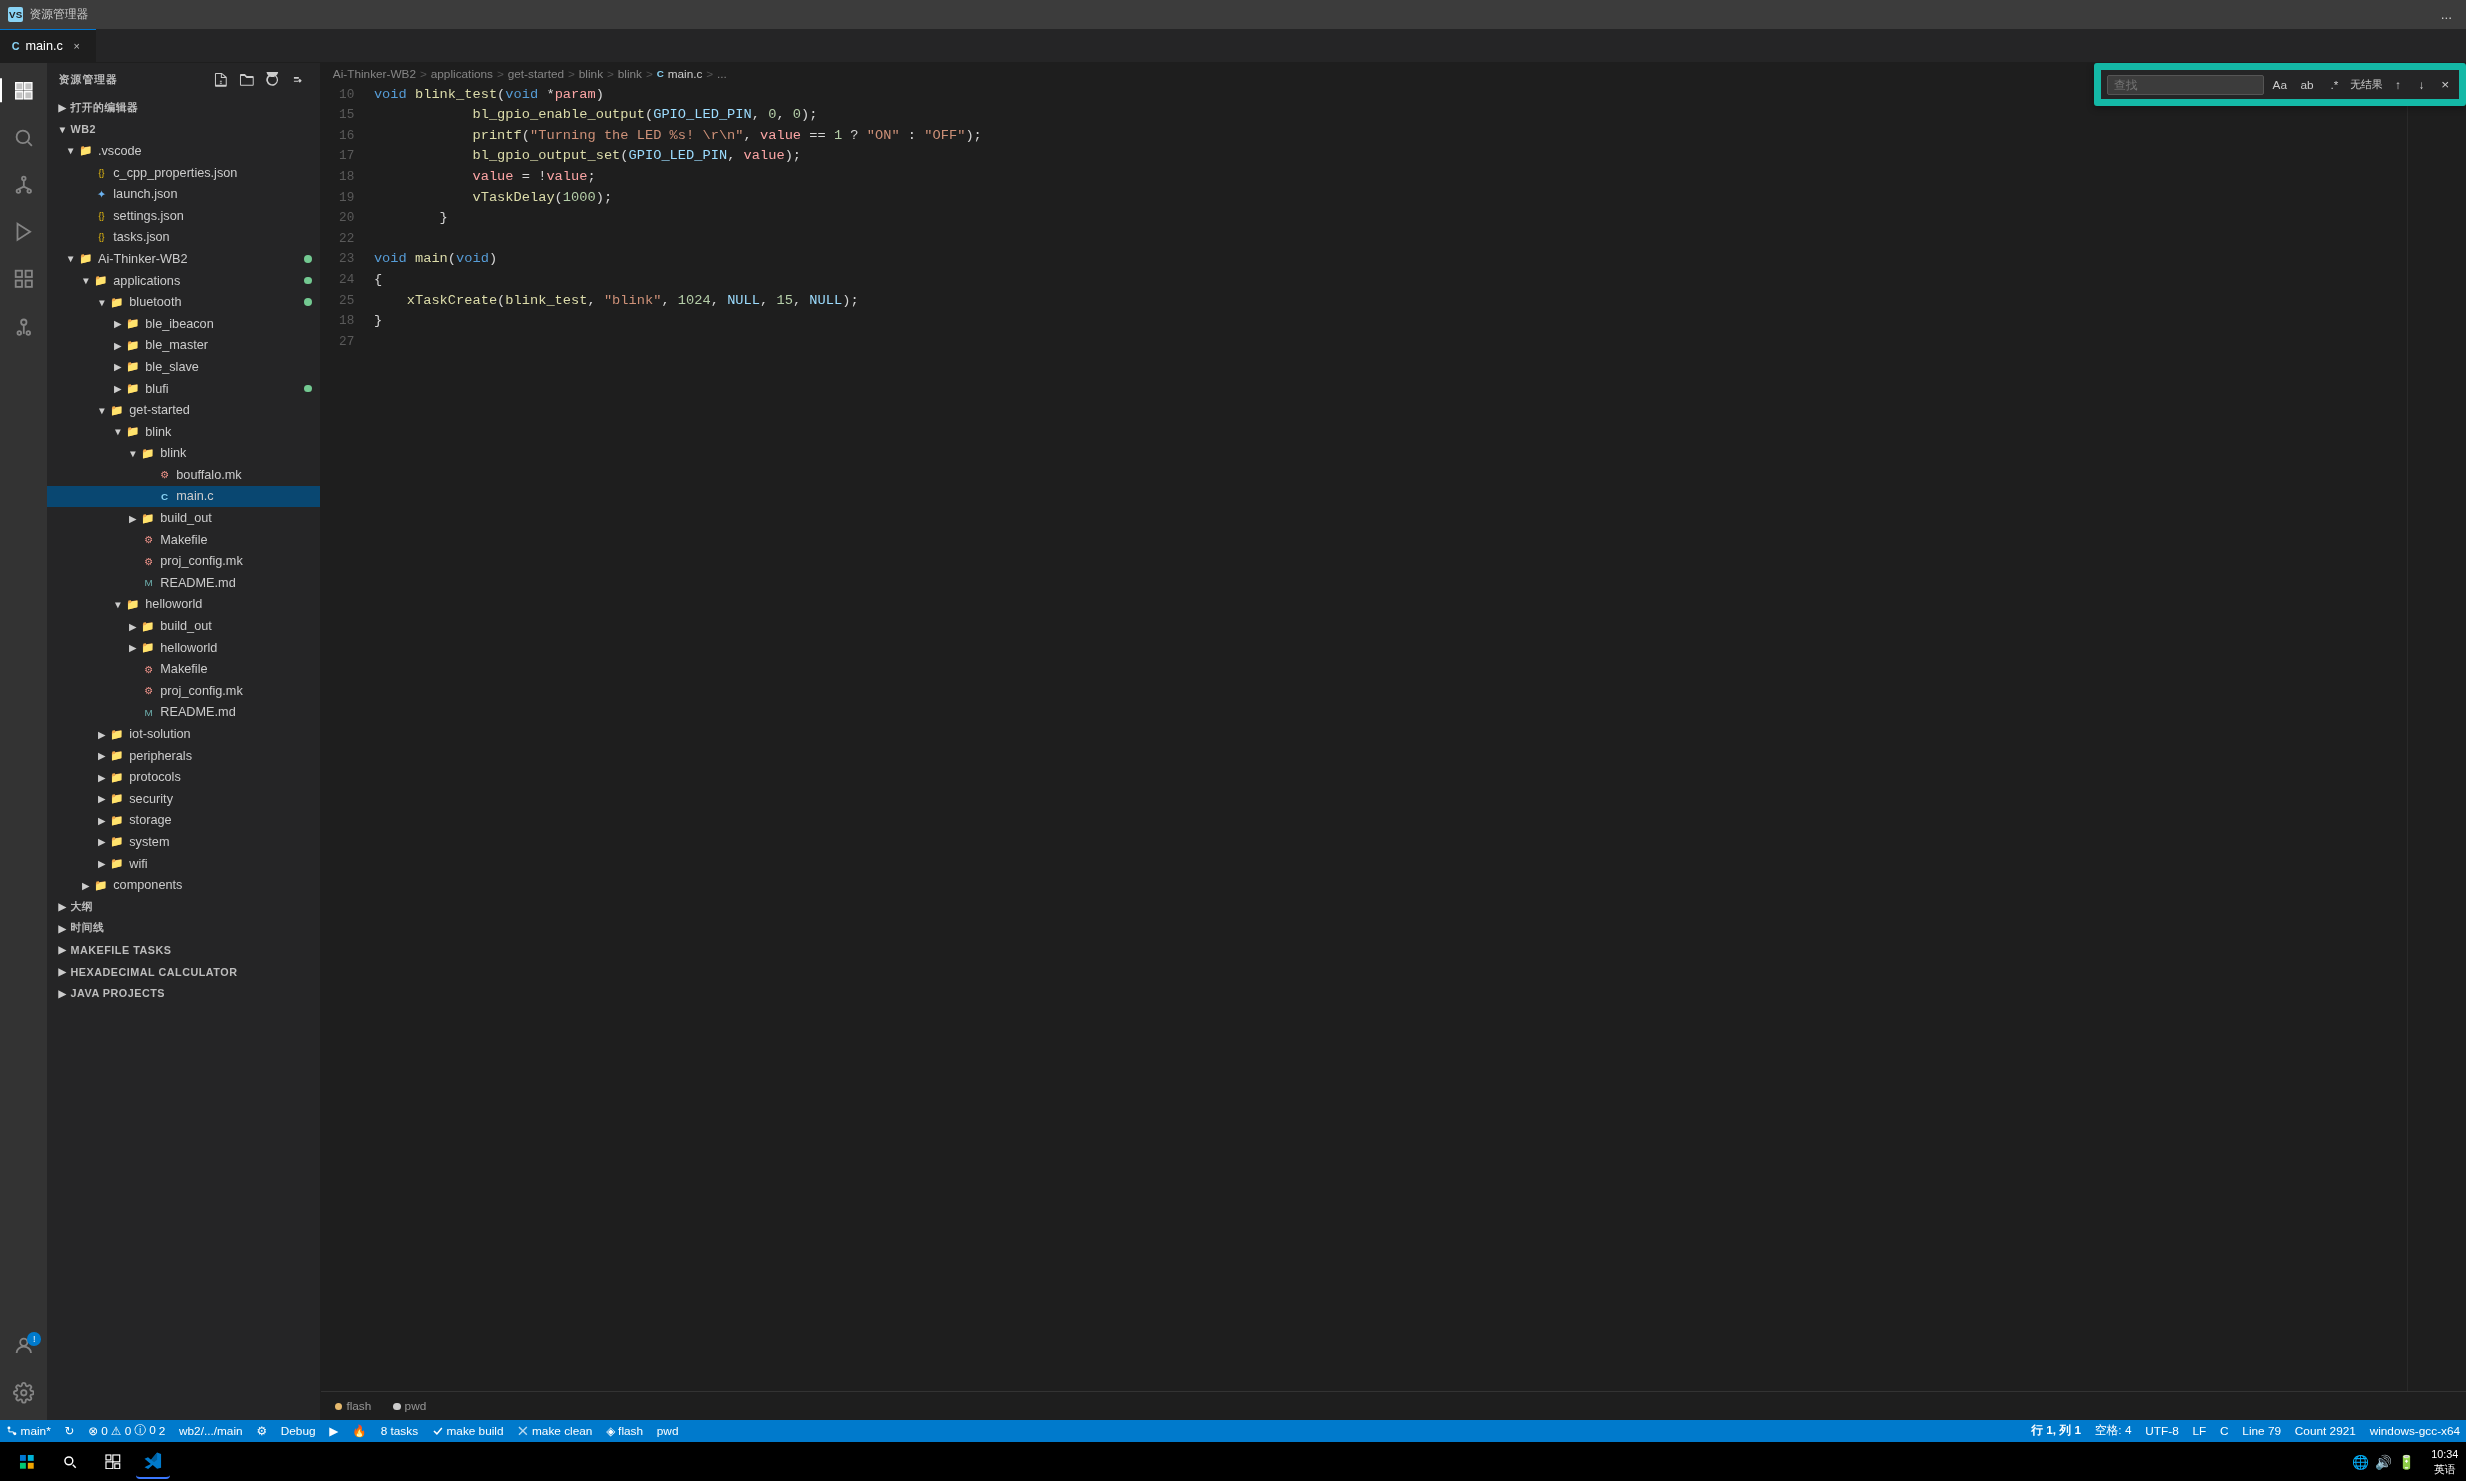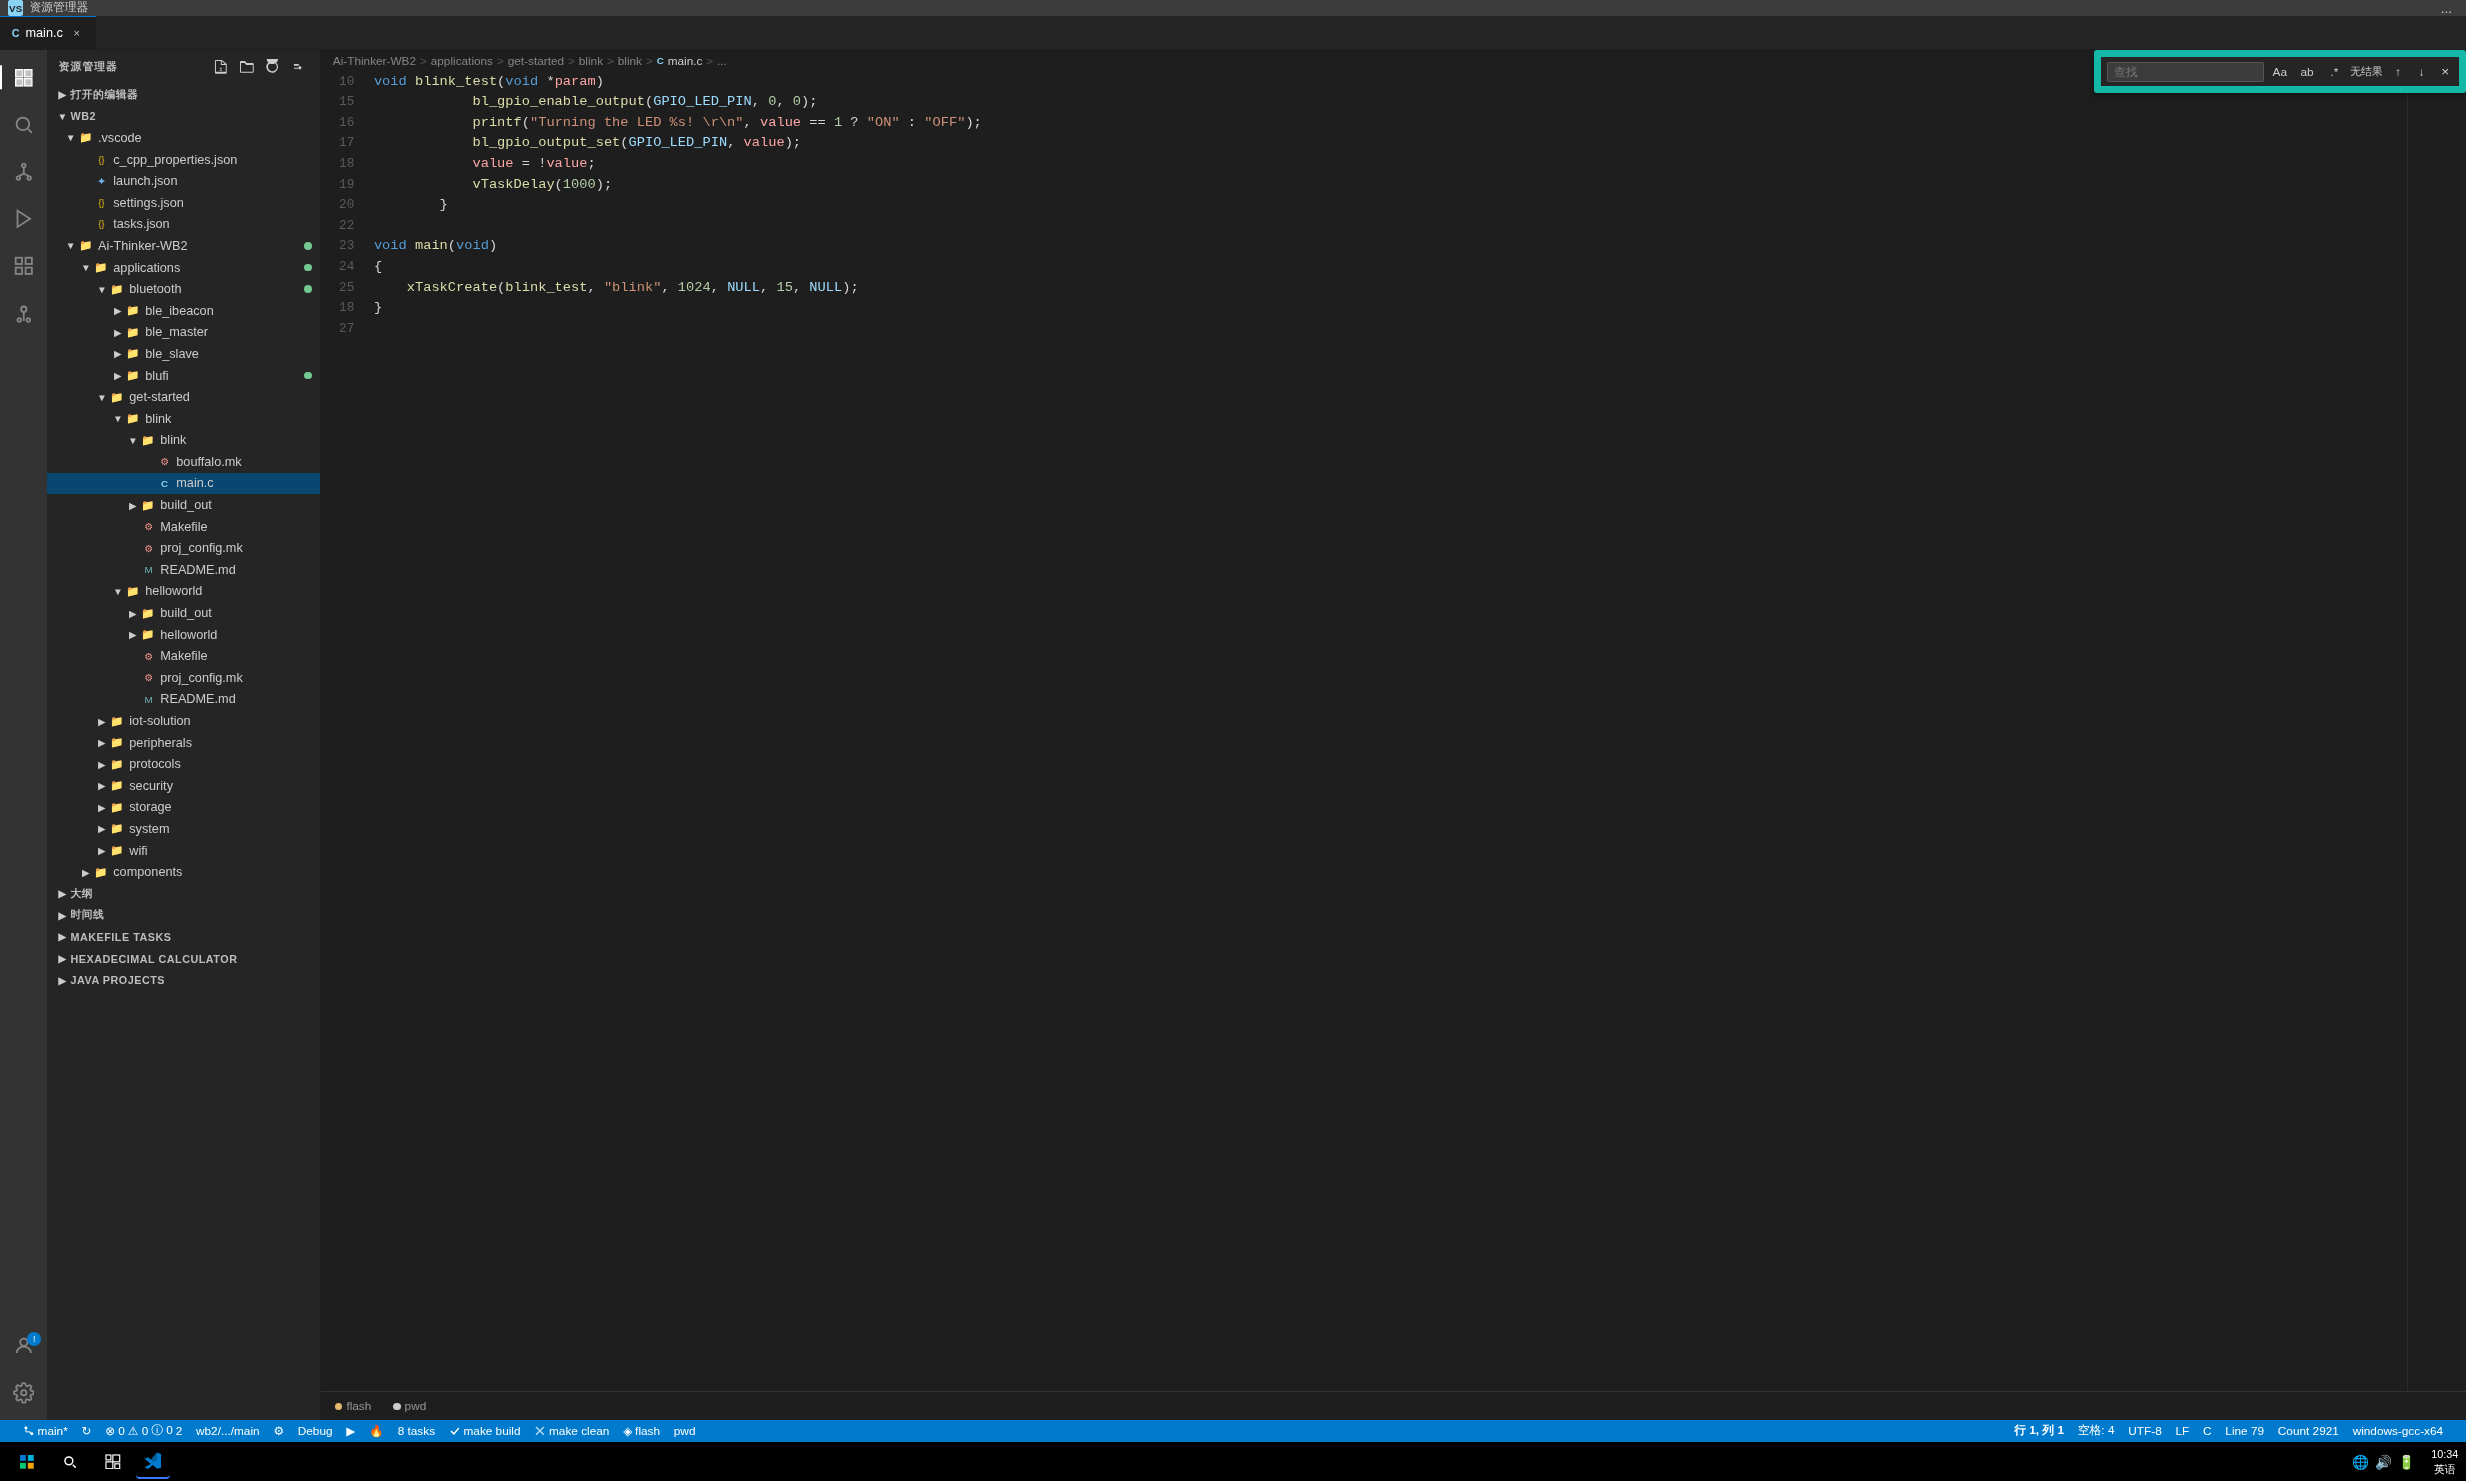--- a/index.html
+++ b/index.html
@@ -10,21 +10,21 @@
       font-size: 12.7px;
       height: 100vh;
       display: flex;
       flex-direction: column;
       overflow: hidden;
     }
 
     
     .title-bar {
       background: #3c3c3c;
-      height: 16px;
+      height: 29px;
       display: flex;
       align-items: center;
       padding: 0 7.8px;
       flex-shrink: 0;
       user-select: none;
     }
     .title-bar-icon {
       width: 15.7px; height: 15.7px;
       background: #89d3f5;
       border-radius: 2px;
@@ -355,21 +355,21 @@
     .num { color: #b5cea8; }
     .param { color: #fca5a5; }
     .macro { color: #9cdcfe; }
 
     
     .status-bar {
       height: 21.6px;
       background: #007acc;
       display: flex;
       align-items: center;
-      padding: 0 17px;
+      padding: 0 0;
       flex-shrink: 0;
       font-size: 11.8px;
       color: white;
       gap: 2px;
     }
     .status-item {
       display: flex;
       align-items: center;
       gap: 2.9px;
       padding: 0 5.9px;

